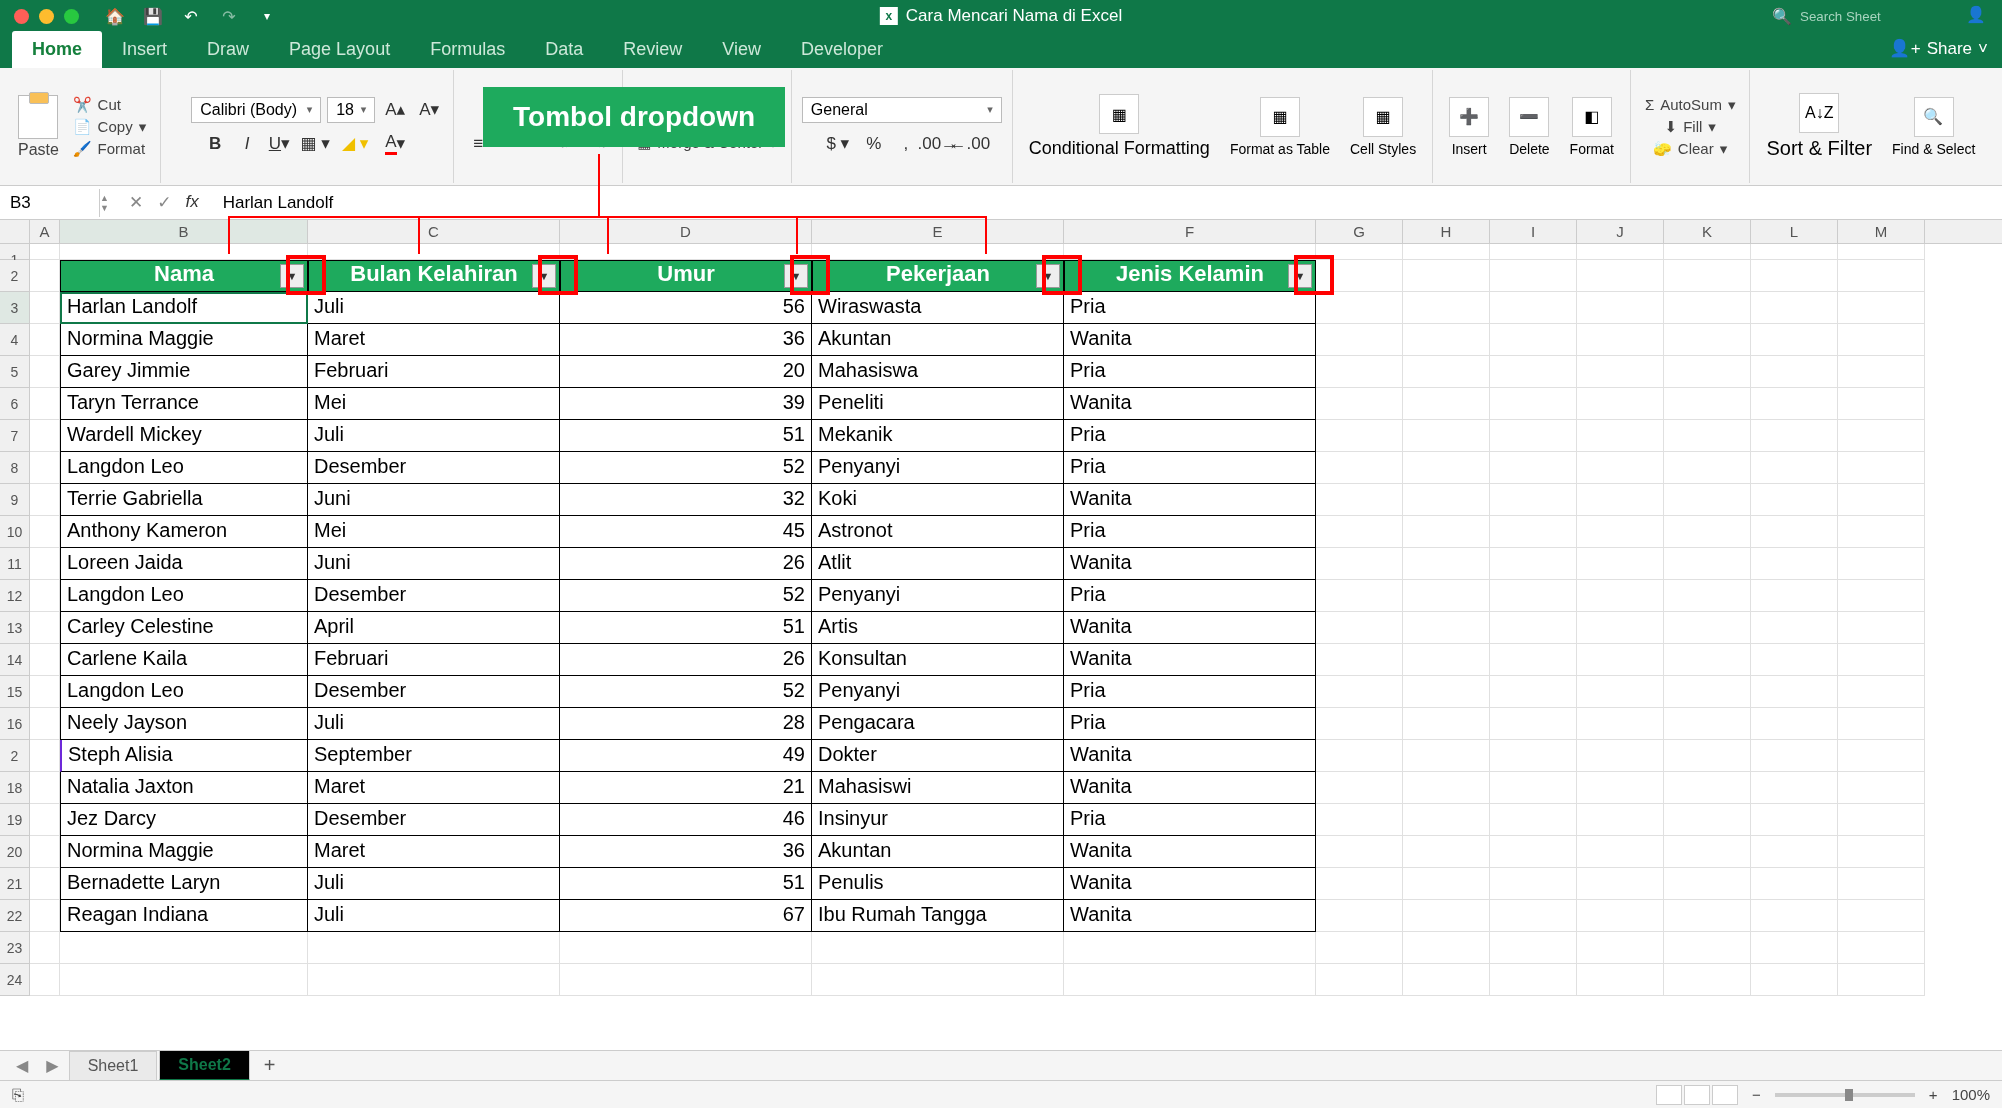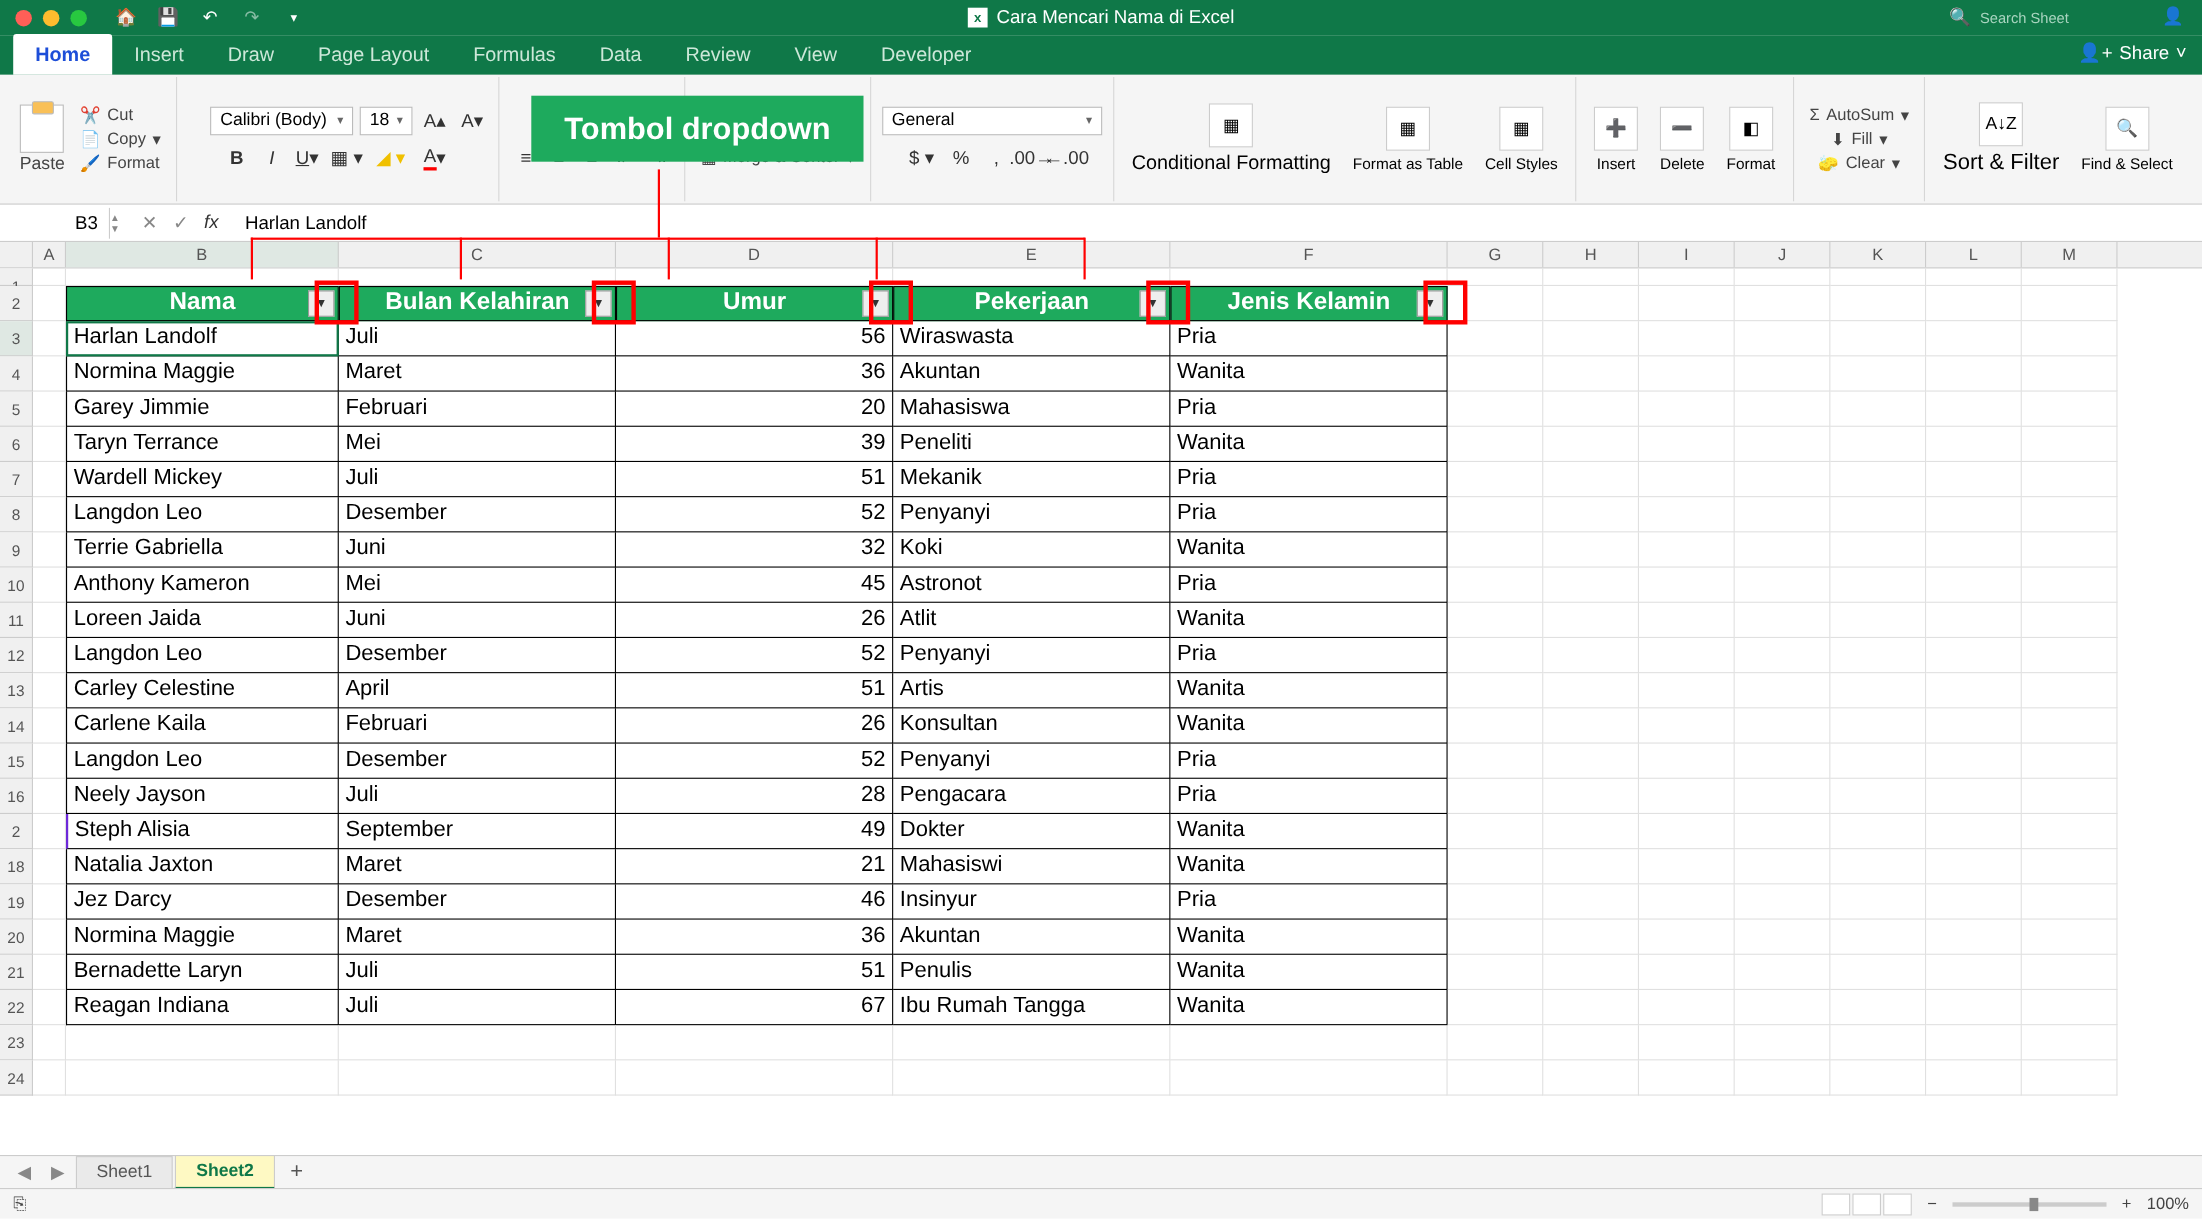--- a/index.html
+++ b/index.html
@@ -16,21 +16,21 @@
 .doc-title .xl { width: 18px; height: 18px; background: #fff; color: #0f7848; display: inline-flex; align-items: center; justify-content: center; font-size: 12px; font-weight: bold; }
 .search-area { position: absolute; right: 14px; display: flex; align-items: center; gap: 16px; }
 .search-box { display: flex; align-items: center; gap: 8px; color: #a8d4bf; font-size: 16px; }
 .search-box input { background: transparent; border: none; color: #fff; width: 150px; outline: none; }
 .search-box input::placeholder { color: #a8d4bf; }
 .user-ico { width: 22px; height: 22px; color: #fff; }
 
 
 .ribbon-tabs { background: #0f7848; height: 36px; display: flex; align-items: flex-end; padding-left: 12px; position: relative; }
 .tab { padding: 8px 20px; color: #cde8d9; font-size: 18px; cursor: pointer; }
-.tab.active { background: #fff; color: #1d4ed8; font-weight: 600; border-radius: 3px 3px 0 0; }
+.tab.active { background: #fff; color: #15803d; font-weight: 600; border-radius: 3px 3px 0 0; }
 .share { position: absolute; right: 14px; top: 6px; color: #fff; font-size: 17px; display: flex; align-items: center; gap: 6px; }
 
 
 .ribbon { background: #f5f5f5; height: 118px; border-bottom: 1px solid #ccc; display: flex; align-items: stretch; padding: 2px 8px; gap: 0; position: relative; white-space: nowrap; }
 .group { border-right: 1px solid #d6d6d6; padding: 4px 10px; display: flex; flex-direction: column; justify-content: center; align-items: center; position: relative; }
 .paste-ico { width: 40px; height: 44px; background: #fff; border: 1px solid #bbb; position: relative; }
 .paste-ico::before { content: ""; position: absolute; top: -4px; left: 10px; width: 18px; height: 10px; background: #f9c057; border: 1px solid #bbb; border-radius: 2px; }
 .group-label { font-size: 16px; color: #444; margin-top: 2px; }
 .mini { font-size: 15px; color: #444; display: flex; align-items: center; gap: 6px; padding: 2px 4px; }
 .font-row { display: flex; gap: 6px; align-items: center; }
@@ -44,21 +44,21 @@
 .align-group .row { display: flex; gap: 2px; }
 .big-btn { text-align: center; padding: 4px 6px; }
 .big-btn .ico { width: 40px; height: 40px; margin: 0 auto 4px; background: #fff; border: 1px solid #ccc; display: flex; align-items: center; justify-content: center; }
 
 .callout { position: absolute; left: 483px; top: 87px; background: #1eaa5d; color: #fff; font-size: 28px; font-weight: 600; padding: 14px 30px; z-index: 50; }
 .callout-line { position: absolute; left: 598px; top: 154px; width: 2px; height: 62px; background: #ff0000; z-index: 49; }
 .callout-hline { position: absolute; left: 228px; top: 216px; width: 758px; height: 2px; background: #ff0000; z-index: 49; }
 .callout-v { position: absolute; top: 216px; width: 2px; height: 38px; background: #ff0000; z-index: 49; }
 
 
-.fbar { height: 34px; border-bottom: 1px solid #ccc; display: flex; align-items: center; font-size: 17px; background: #fff; text-align: right; }
+.fbar { height: 34px; border-bottom: 1px solid #ccc; display: flex; align-items: center; font-size: 17px; background: #fff; }
 .namebox { width: 100px; padding: 4px 10px; border-right: 1px solid #ccc; }
 .fbar-btns { display: flex; gap: 14px; padding: 0 14px; color: #888; }
 .fbar-btns .fx { font-style: italic; color: #333; }
 .fcontent { padding-left: 10px; }
 .spin { display: flex; flex-direction: column; font-size: 9px; color: #888; margin-right: 6px; }
 
 
 .grid-wrap { position: relative; height: 856px; overflow: hidden; background: #fff; }
 .colheads { display: flex; height: 24px; background: #f0f0f0; border-bottom: 1px solid #ccc; }
 .corner { width: 30px; border-right: 1px solid #ccc; }
@@ -75,21 +75,21 @@
 .hdr-cell { background: #1eaa5d; color: #fff; font-weight: 700; text-align: center; font-size: 22px; border: 1px solid #000; position: relative; }
 .filter { position: absolute; right: 3px; top: 3px; width: 24px; height: 24px; background: #eee; border: 1px solid #999; display: flex; align-items: center; justify-content: center; font-size: 11px; color: #333; }
 .redbox { position: absolute; border: 4px solid #ff0000; width: 40px; height: 40px; z-index: 48; pointer-events: none; }
 .num { text-align: right; }
 .selrect { position: absolute; border: 2px solid #0f7848; pointer-events: none; z-index: 40; }
 
 
 .sheettabs { position: absolute; bottom: 28px; left: 0; right: 0; height: 30px; background: #f5f5f5; border-top: 1px solid #ccc; display: flex; align-items: center; padding-left: 8px; gap: 2px; font-size: 16px; }
 .sheettabs .nav { color: #888; padding: 0 8px; }
 .stab { padding: 5px 18px; background: #eaeaea; border: 1px solid #ccc; color: #555; }
-.stab.active { background: #fef9c3; color: #0f7848; font-weight: 600; border-bottom: 2px solid #0f7848; }
+.stab.active { background: #000000; color: #0f7848; font-weight: 600; border-bottom: 2px solid #0f7848; }
 .addsheet { padding: 4px 12px; font-size: 20px; color: #555; }
 
 
 .status { position: absolute; bottom: 0; left: 0; right: 0; height: 28px; background: #f5f5f5; border-top: 1px solid #ccc; display: flex; align-items: center; justify-content: space-between; padding: 0 12px; font-size: 15px; color: #444; }
 .status .right { display: flex; align-items: center; gap: 14px; }
 .view-btns { display: flex; gap: 2px; }
 .vb { width: 26px; height: 20px; border: 1px solid #ccc; background: #fff; }
 .zoom-slider { width: 140px; height: 4px; background: #ccc; position: relative; }
 .zoom-slider .thumb { position: absolute; left: 70px; top: -4px; width: 8px; height: 12px; background: #888; }
 </style>

